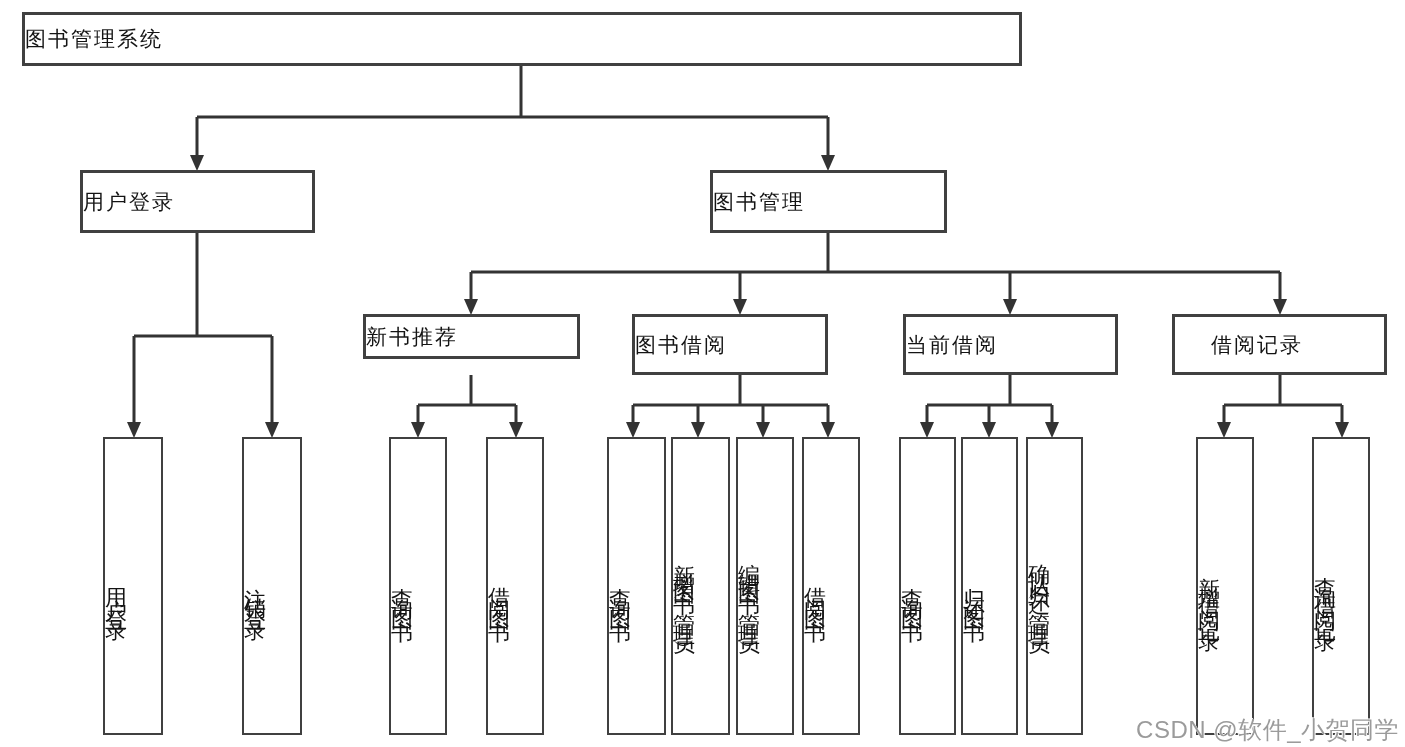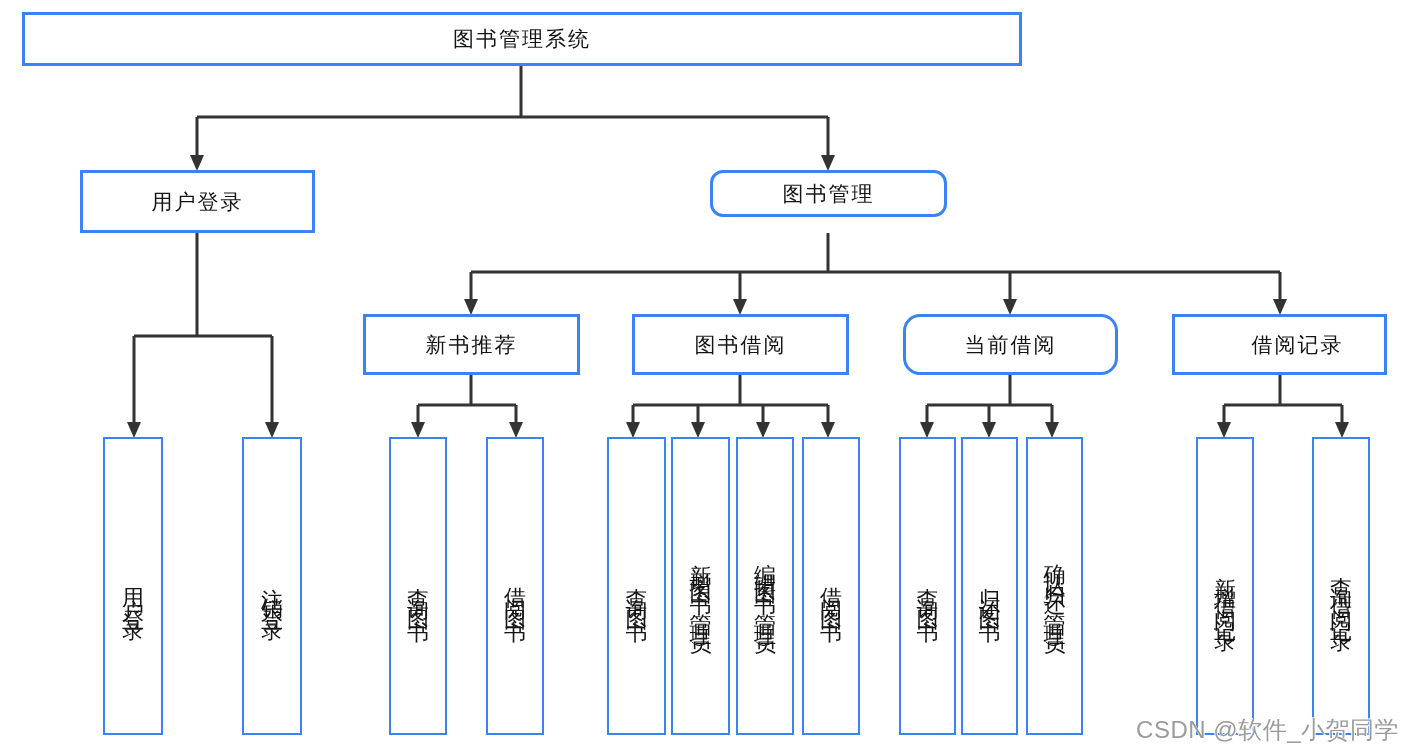--- a/index.html
+++ b/index.html
@@ -7,23 +7,23 @@
     position:relative;
     width:1405px;height:747px;
     background:#ffffff;
     font-family:"Liberation Sans",sans-serif;
     overflow:hidden;
   }
   .wires{position:absolute;left:0;top:0;width:1405px;height:747px;}
   .box{
     position:absolute;
     background:#ffffff;
-    border:3px solid #3b82f6;
+    border:3px solid #404040;
     box-sizing:border-box;
-    display:flex;align-items:center;justify-content:center;
+    display:flex;align-items:center;
     color:#141414;
     z-index:2;
   }
   .hlabel{
     font-size:21px;
     letter-spacing:2px;
     white-space:nowrap;
   }
   .leaf{border-width:2.5px;}
   .vtext{
@@ -90,31 +90,31 @@
     </g>
   </svg>
 
   <div class="box" style="left:22px;top:12px;width:1000px;height:54px;">
     <span class="hlabel">图书管理系统</span>
   </div>
 
   <div class="box" style="left:80px;top:170px;width:235px;height:63px;">
     <span class="hlabel">用户登录</span>
   </div>
-  <div class="box" style="left:710px;top:170px;width:237px;height:47px;border-radius:13px;">
+  <div class="box" style="left:710px;top:170px;width:237px;height:63px;">
     <span class="hlabel">图书管理</span>
   </div>
 
-  <div class="box" style="left:363px;top:314px;width:217px;height:61px;">
+  <div class="box" style="left:363px;top:314px;width:217px;height:45px;">
     <span class="hlabel">新书推荐</span>
   </div>
-  <div class="box" style="left:632px;top:314px;width:217px;height:61px;">
+  <div class="box" style="left:632px;top:314px;width:196px;height:61px;">
     <span class="hlabel">图书借阅</span>
   </div>
-  <div class="box" style="left:903px;top:314px;width:215px;height:61px;border-radius:17px;">
+  <div class="box" style="left:903px;top:314px;width:215px;height:61px;">
     <span class="hlabel">当前借阅</span>
   </div>
   <div class="box" style="left:1172px;top:314px;width:215px;height:61px;padding-left:36px;">
     <span class="hlabel">借阅记录</span>
   </div>
 
   <div class="box leaf" style="left:103px;top:437px;width:60px;height:298px;">
     <span class="vtext">用户登录</span>
   </div>
   <div class="box leaf" style="left:242px;top:437px;width:60px;height:298px;">

